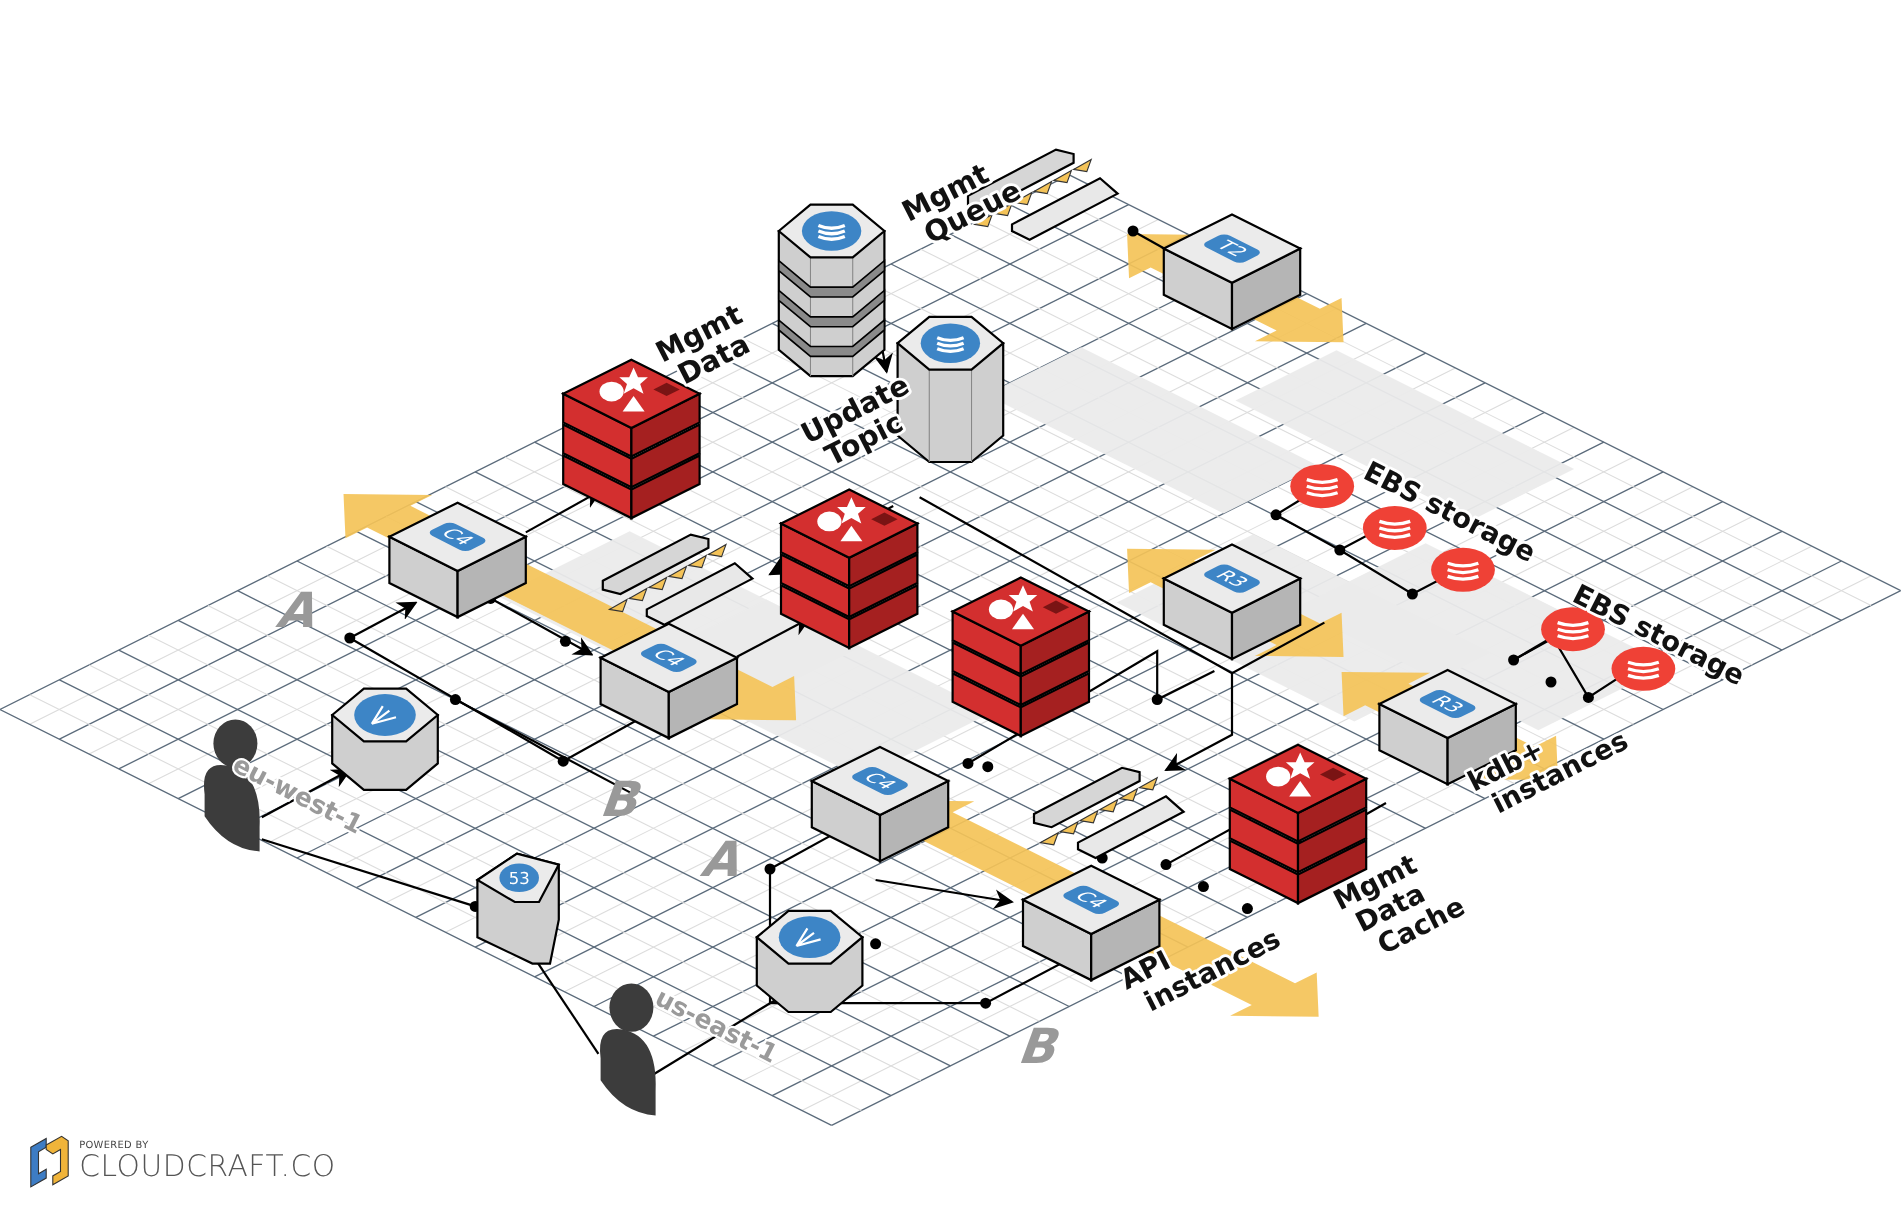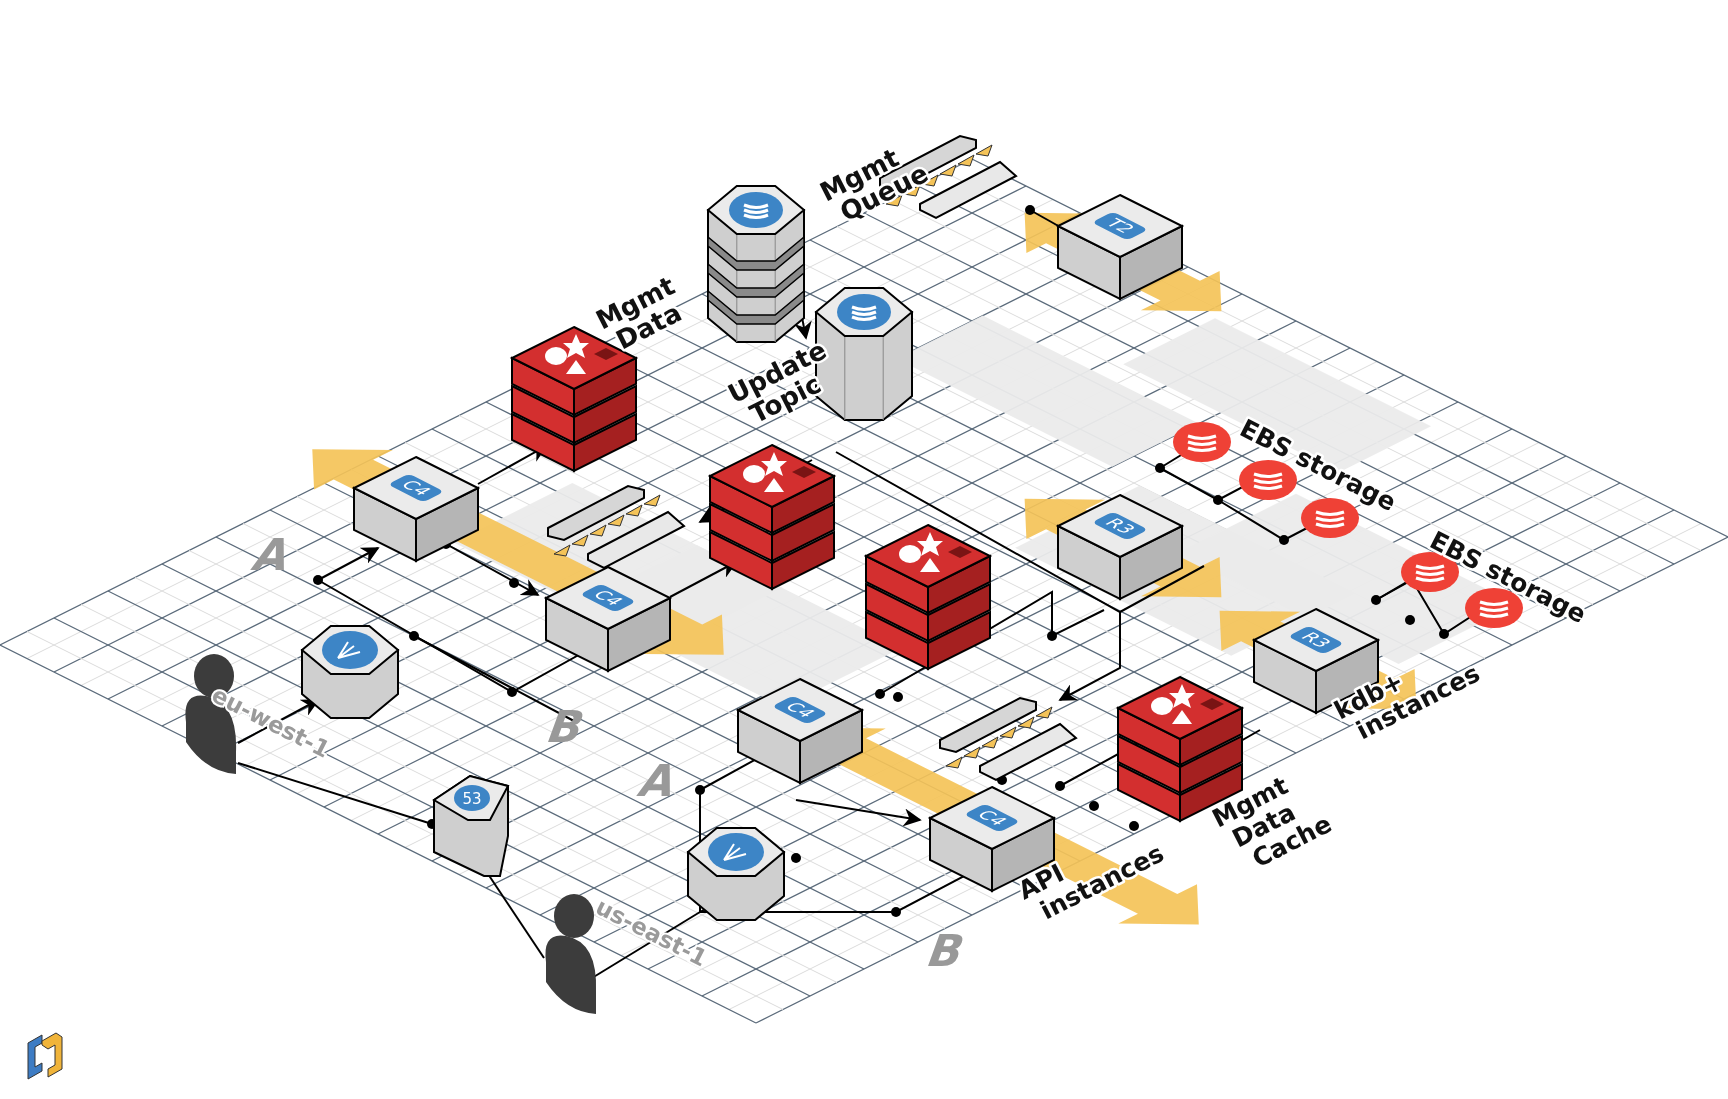--- a/index.html
+++ b/index.html
@@ -405,13 +405,17 @@
     </defs>
   </svg>
 
 <div id="logo">
   <div class="mark">
     <svg width="40" height="54" viewBox="0 0 40 54">
       <polygon points="4,14 18,6 18,14 11,18 11,38 18,34 18,42 4,50" fill="#3d7cc4" stroke="#333" stroke-width="1"></polygon>
       <polygon points="18,6 32,-2 38,2 38,34 24,42 24,34 31,30 31,10 24,14 18,10" fill="#f0b43a" stroke="#333" stroke-width="1" transform="translate(0,6)"></polygon>
     </svg>
   </div>
+  <div class="txt">
+    <span class="powered">POWERED BY</span>
+    <span class="brand">CLOUDCRAFT.CO</span>
+  </div>
 </div>
 
 </body></html>

